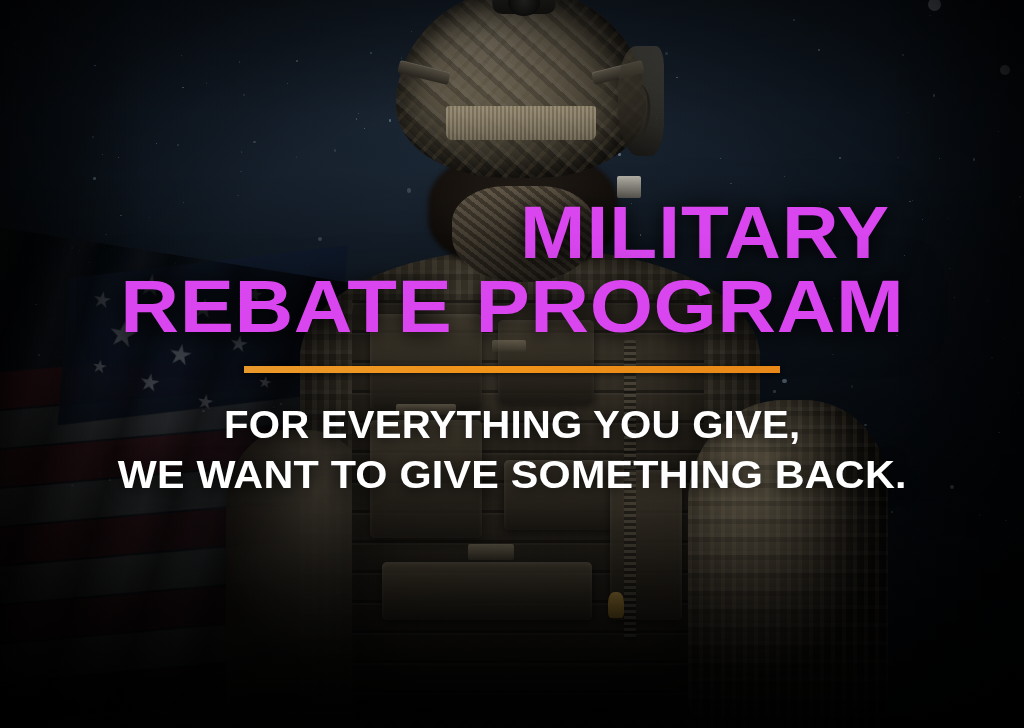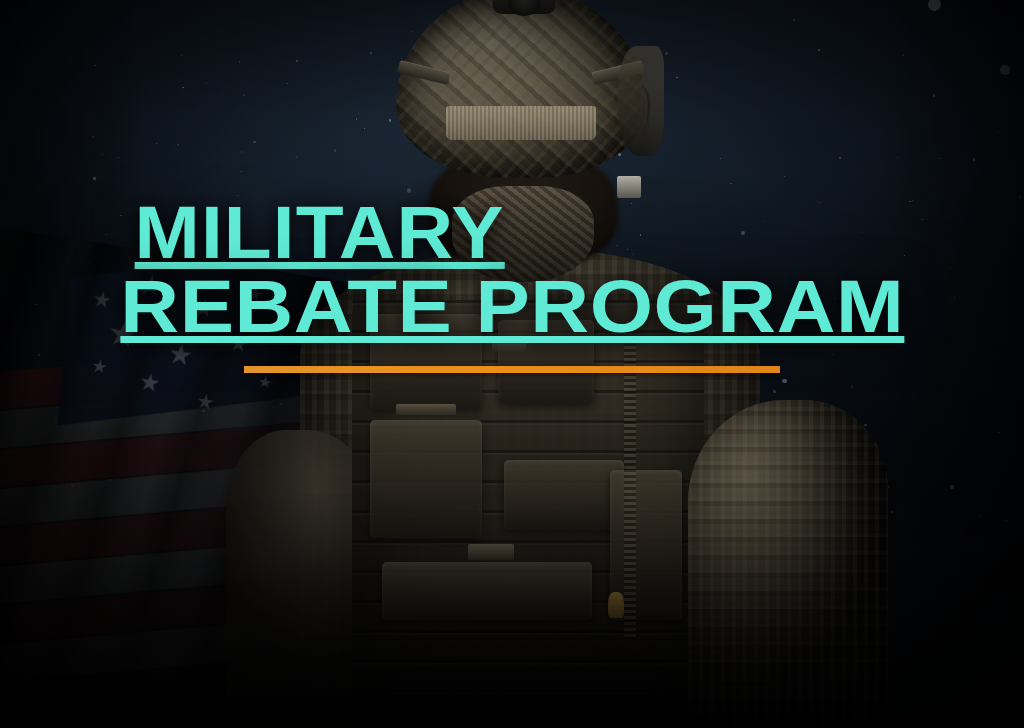--- a/index.html
+++ b/index.html
@@ -298,30 +298,29 @@
 
   
   .content {
     position:absolute; inset:0;
     display:flex; flex-direction:column;
     align-items:center;
     padding-top:198px;
     z-index:6;
   }
   .headline {
-    color:#5eead4;
+    color:#d946ef;
     font-family:"Liberation Sans", sans-serif;
     font-weight:700;
     text-transform:uppercase;
-    text-align:left;
+    text-align:right;
     letter-spacing:-1px;
     line-height:0.94;
     text-shadow:0 2px 18px rgba(0,0,0,.85), 0 0 40px rgba(0,0,0,.6);
     transform:scaleX(1.0);
-    text-decoration:underline;
   }
   .headline .l1 {
     display:block;
     font-size:74px;
     letter-spacing:1px;
     transform:scaleX(1.06);
   }
   .headline .l2 {
     display:block;
     font-size:74px;
@@ -633,15 +632,19 @@
   <div class="vignette"></div>
 
   <div class="content">
     <div class="headline">
       <span class="l1">MILITARY</span>
       <span class="l2">REBATE PROGRAM</span>
     </div>
 
     <div class="divider"></div>
 
+    <div class="subhead">
+      <span class="s1">FOR EVERYTHING YOU GIVE,</span>
+      <span class="s2">WE WANT TO GIVE SOMETHING BACK.</span>
+    </div>
   </div>
 
 </div>
 
 </body></html>

